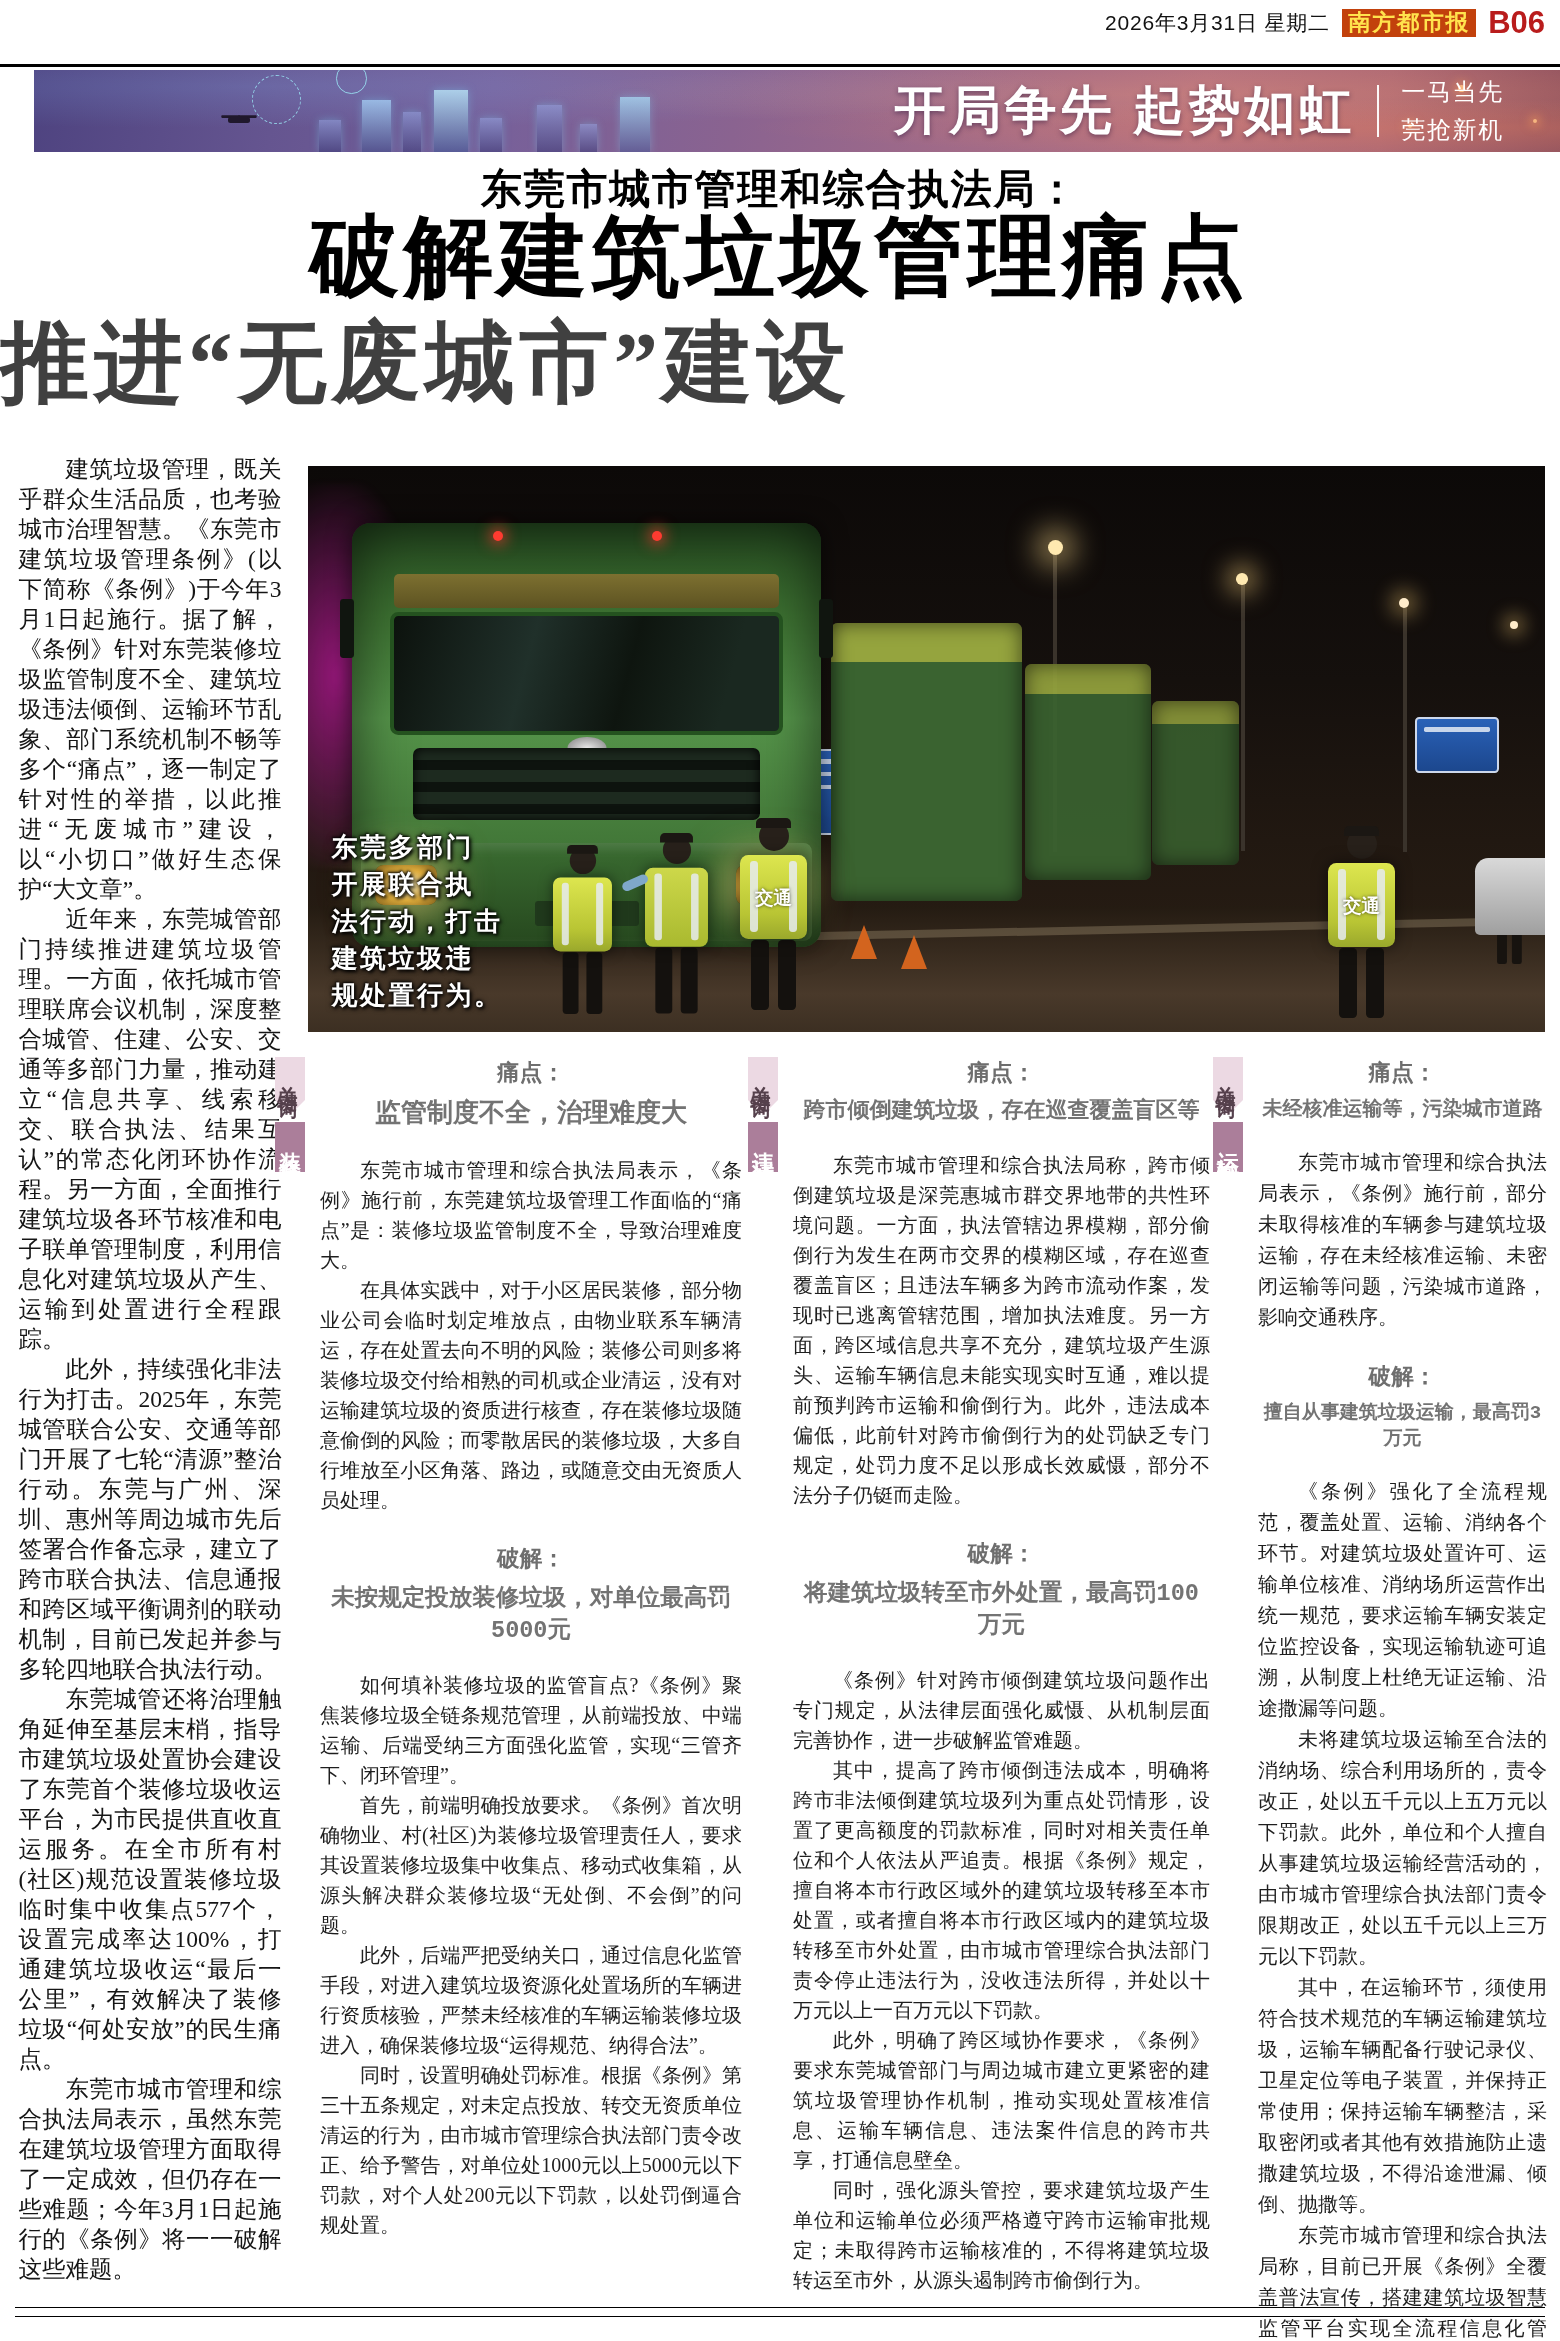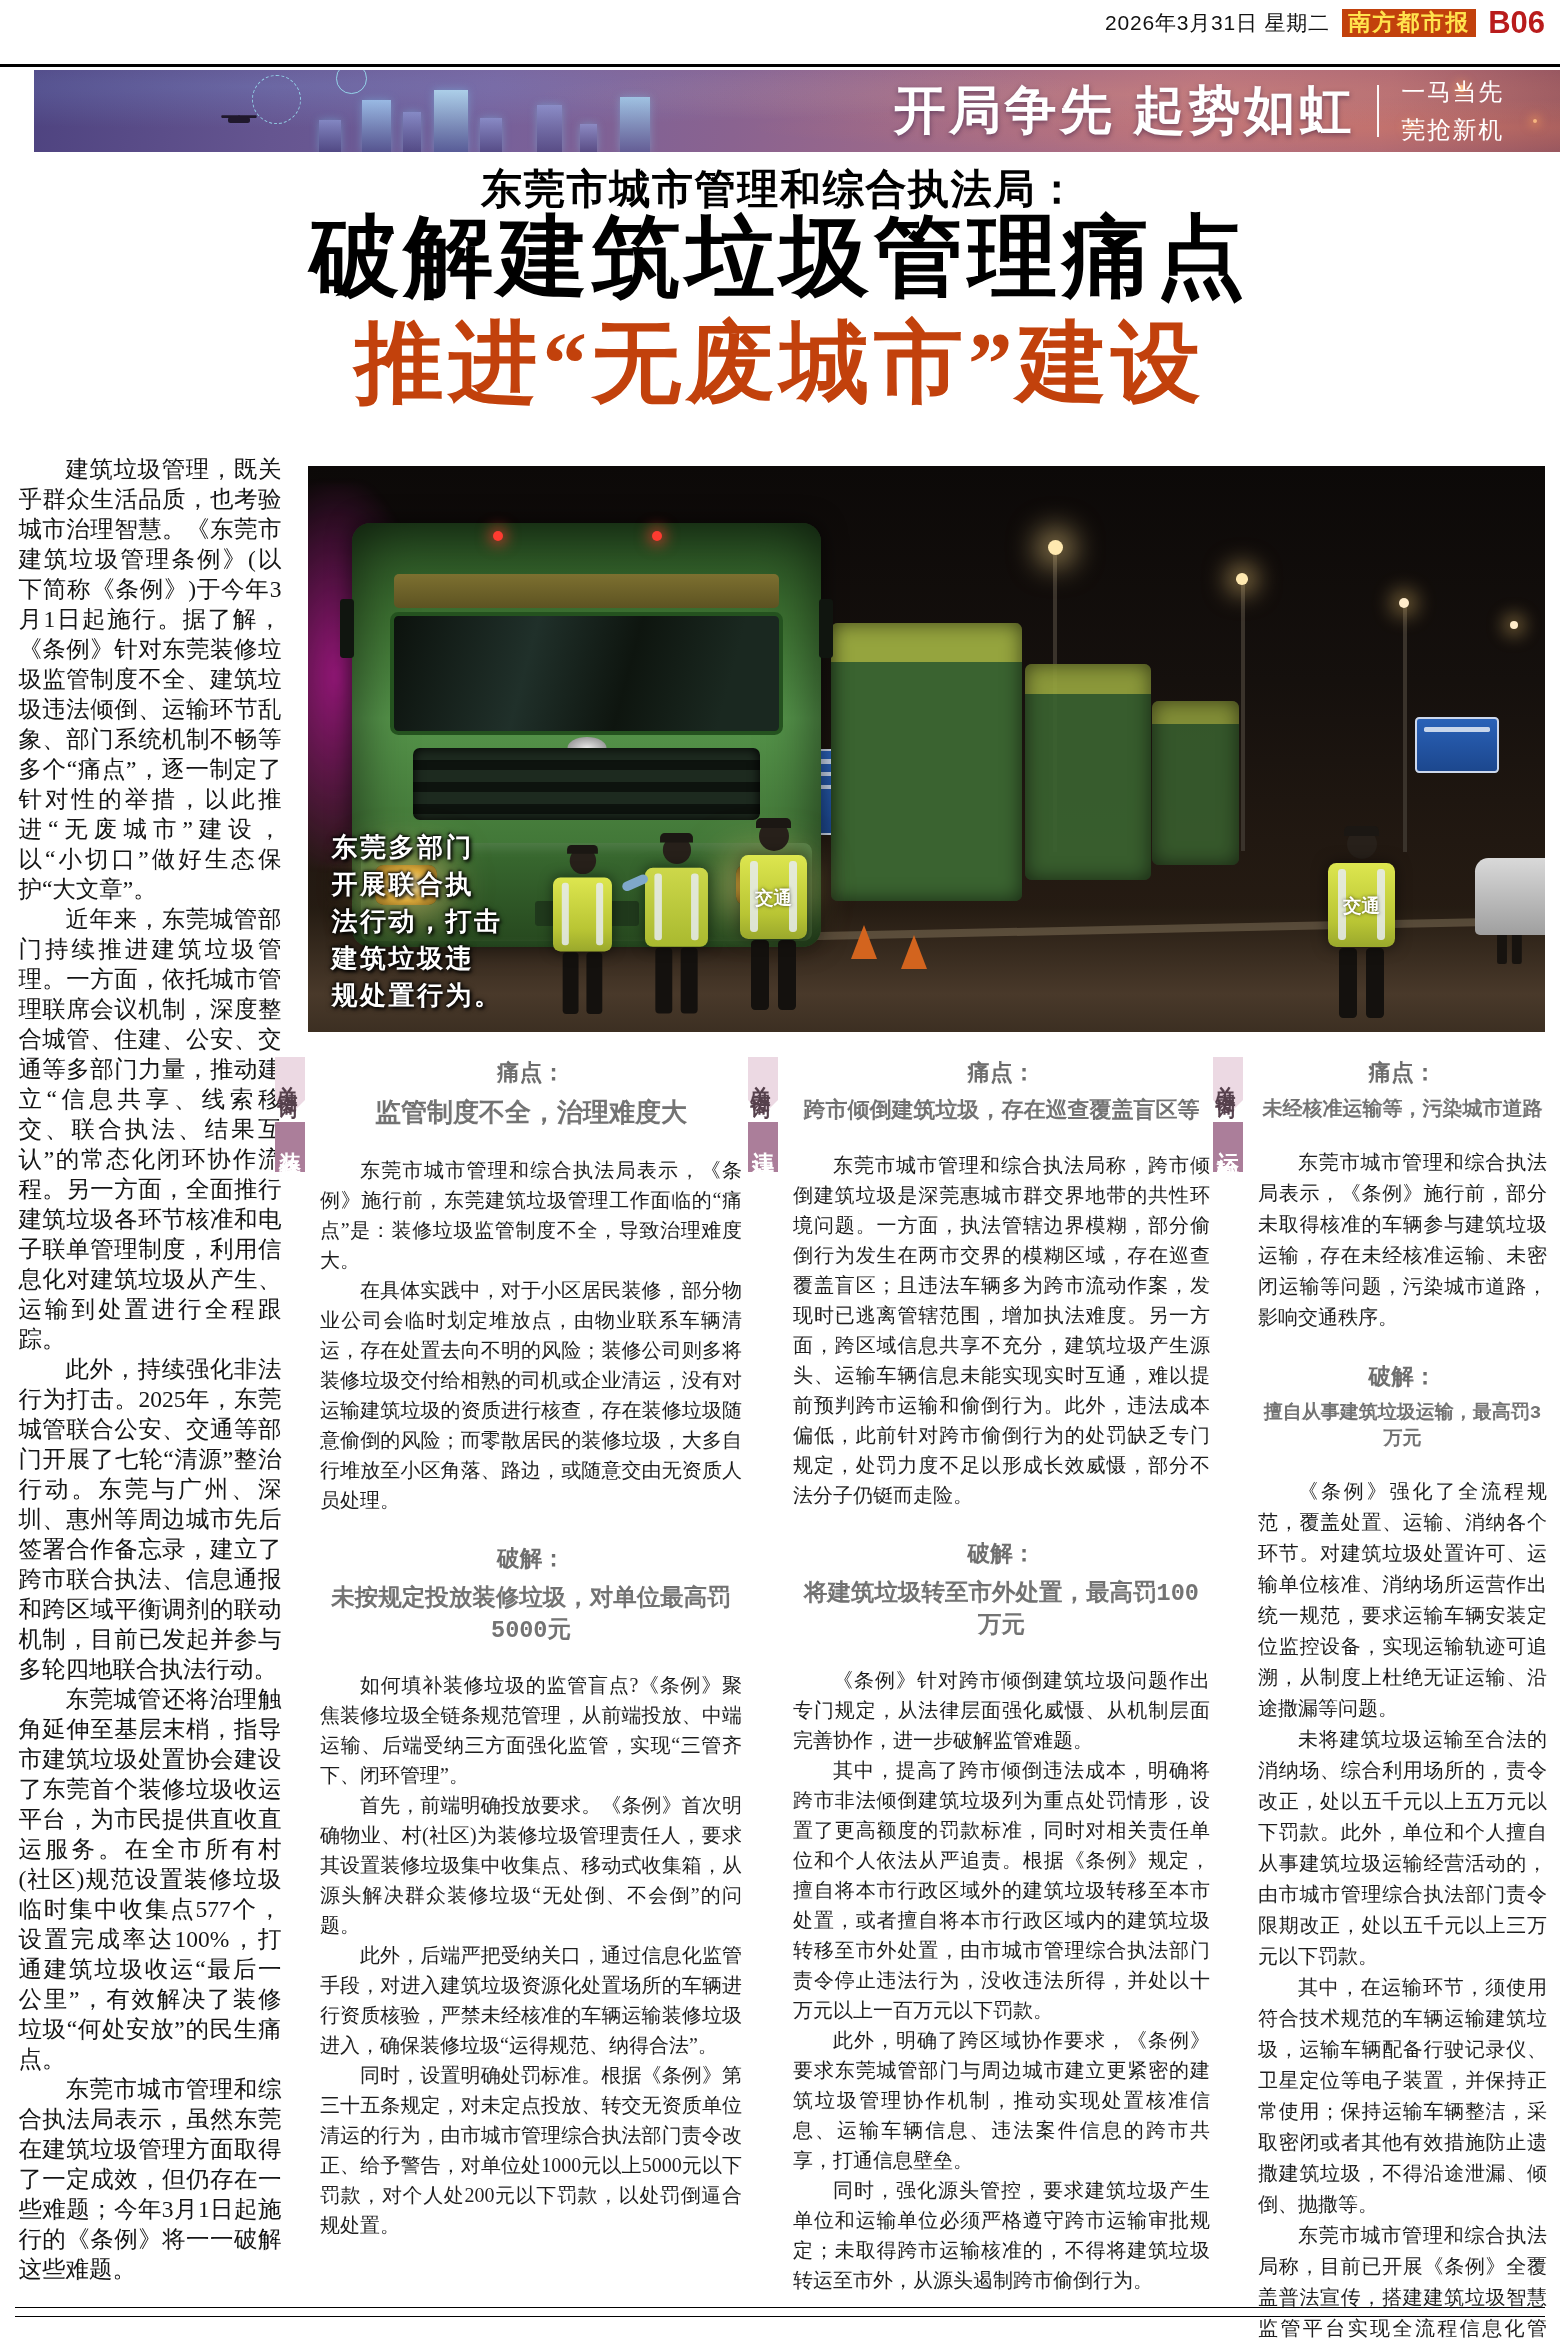--- a/index.html
+++ b/index.html
@@ -46,22 +46,22 @@
   .b-slogan{font-size:52px;font-weight:bold;letter-spacing:3.4px;white-space:nowrap;
             text-shadow:0 1.7px 5px rgba(40,20,60,.5);}
   .b-div{width:2.5px;height:52px;background:#fff;opacity:.95;}
   .b-side{display:flex;flex-direction:column;justify-content:center;gap:8px;font-size:24px;letter-spacing:1.7px;line-height:1.25;}
 
   
   .kicker{position:absolute;top:162px;left:0;width:1560px;text-align:center;
           font-size:41px;font-weight:bold;color:#000;letter-spacing:1.7px;}
   .head1{position:absolute;top:209px;left:0;width:1560px;text-align:center;margin:0;
          font-size:89px;font-weight:bold;letter-spacing:5px;color:#000;line-height:1.1;}
-  .head2{position:absolute;top:315px;left:0;width:1560px;text-align:center;margin:0;
-         font-size:89px;font-weight:bold;letter-spacing:5px;color:#c2410c;line-height:1.1;}
+  .head2{position:absolute;top:315px;left:0;width:1560px;text-align:left;margin:0;
+         font-size:89px;font-weight:bold;letter-spacing:5px;color:#404040;line-height:1.1;}
 
   
   .intro{position:absolute;left:18.4px;top:454px;width:263px;font-size:23.5px;line-height:30px;
          text-align:justify;color:#151515;}
   .intro p{margin:0;text-indent:2em;}
 
   
   .photo{position:absolute;left:308px;top:466px;width:1237px;height:566px;overflow:hidden;
          background:linear-gradient(180deg,#0c0908 0%,#15100d 38%,#211811 66%,#2c2015 100%);}
   .ph-road{position:absolute;left:0;bottom:0;width:100%;height:126px;

